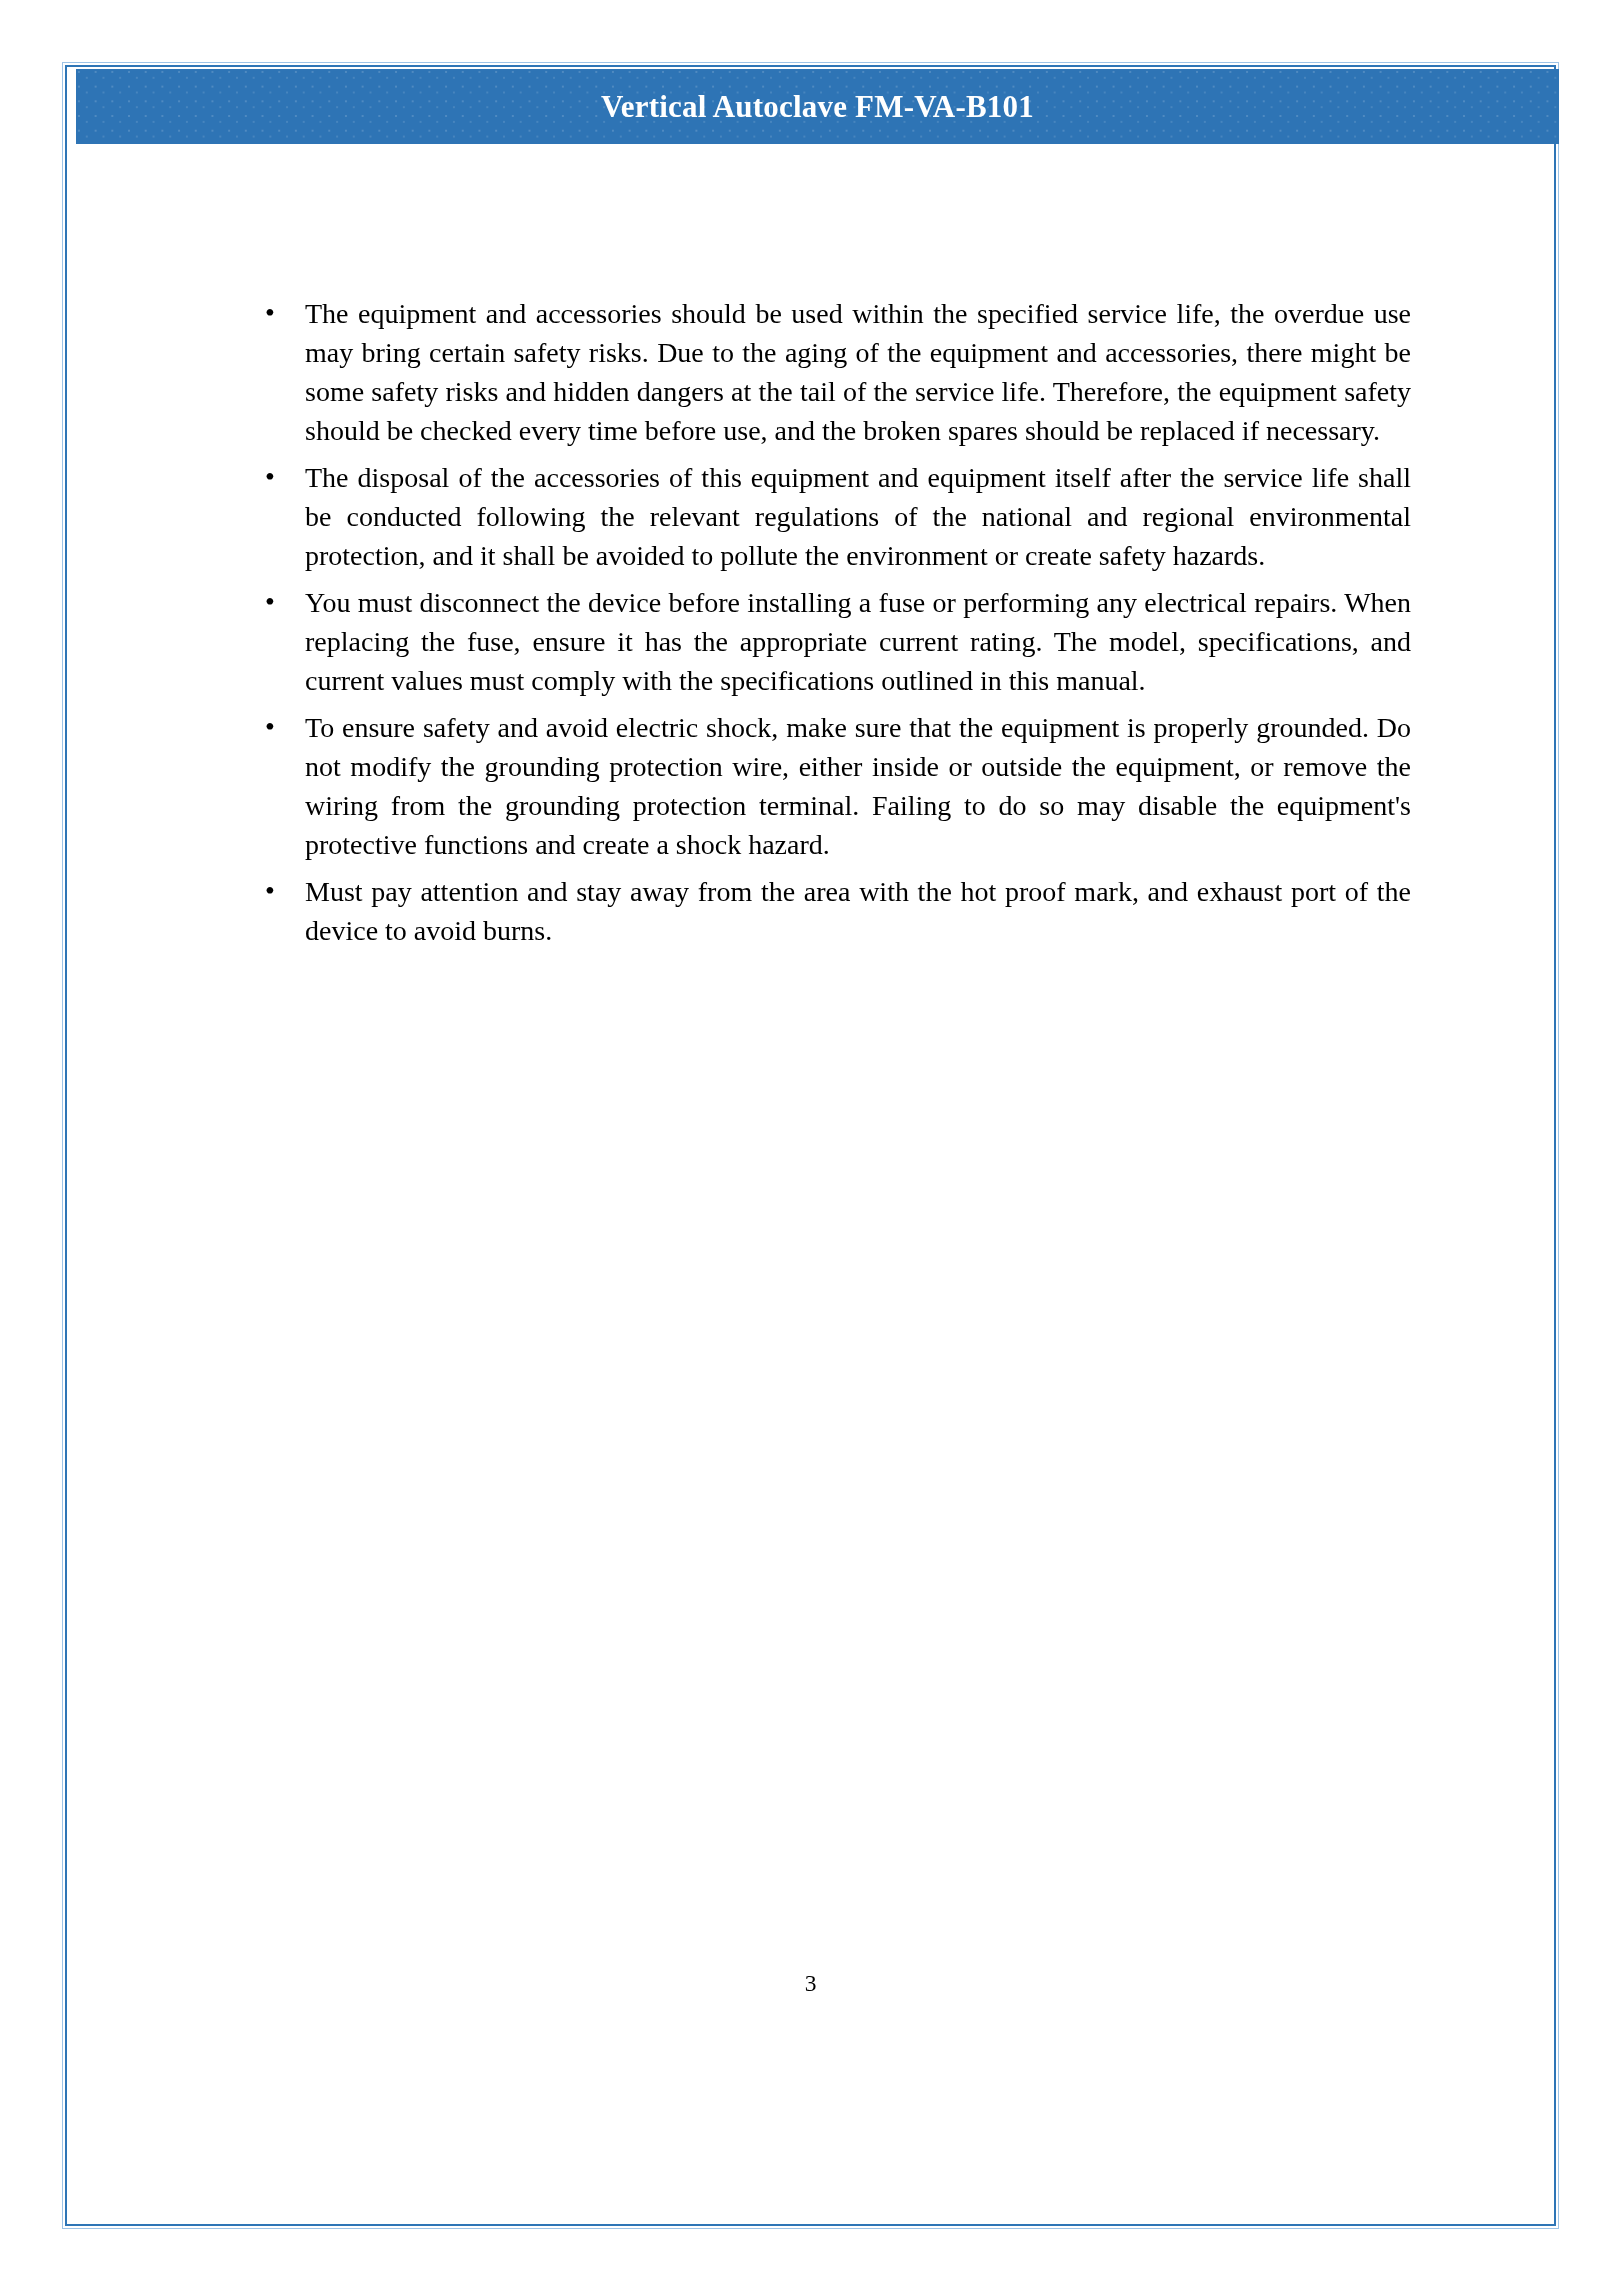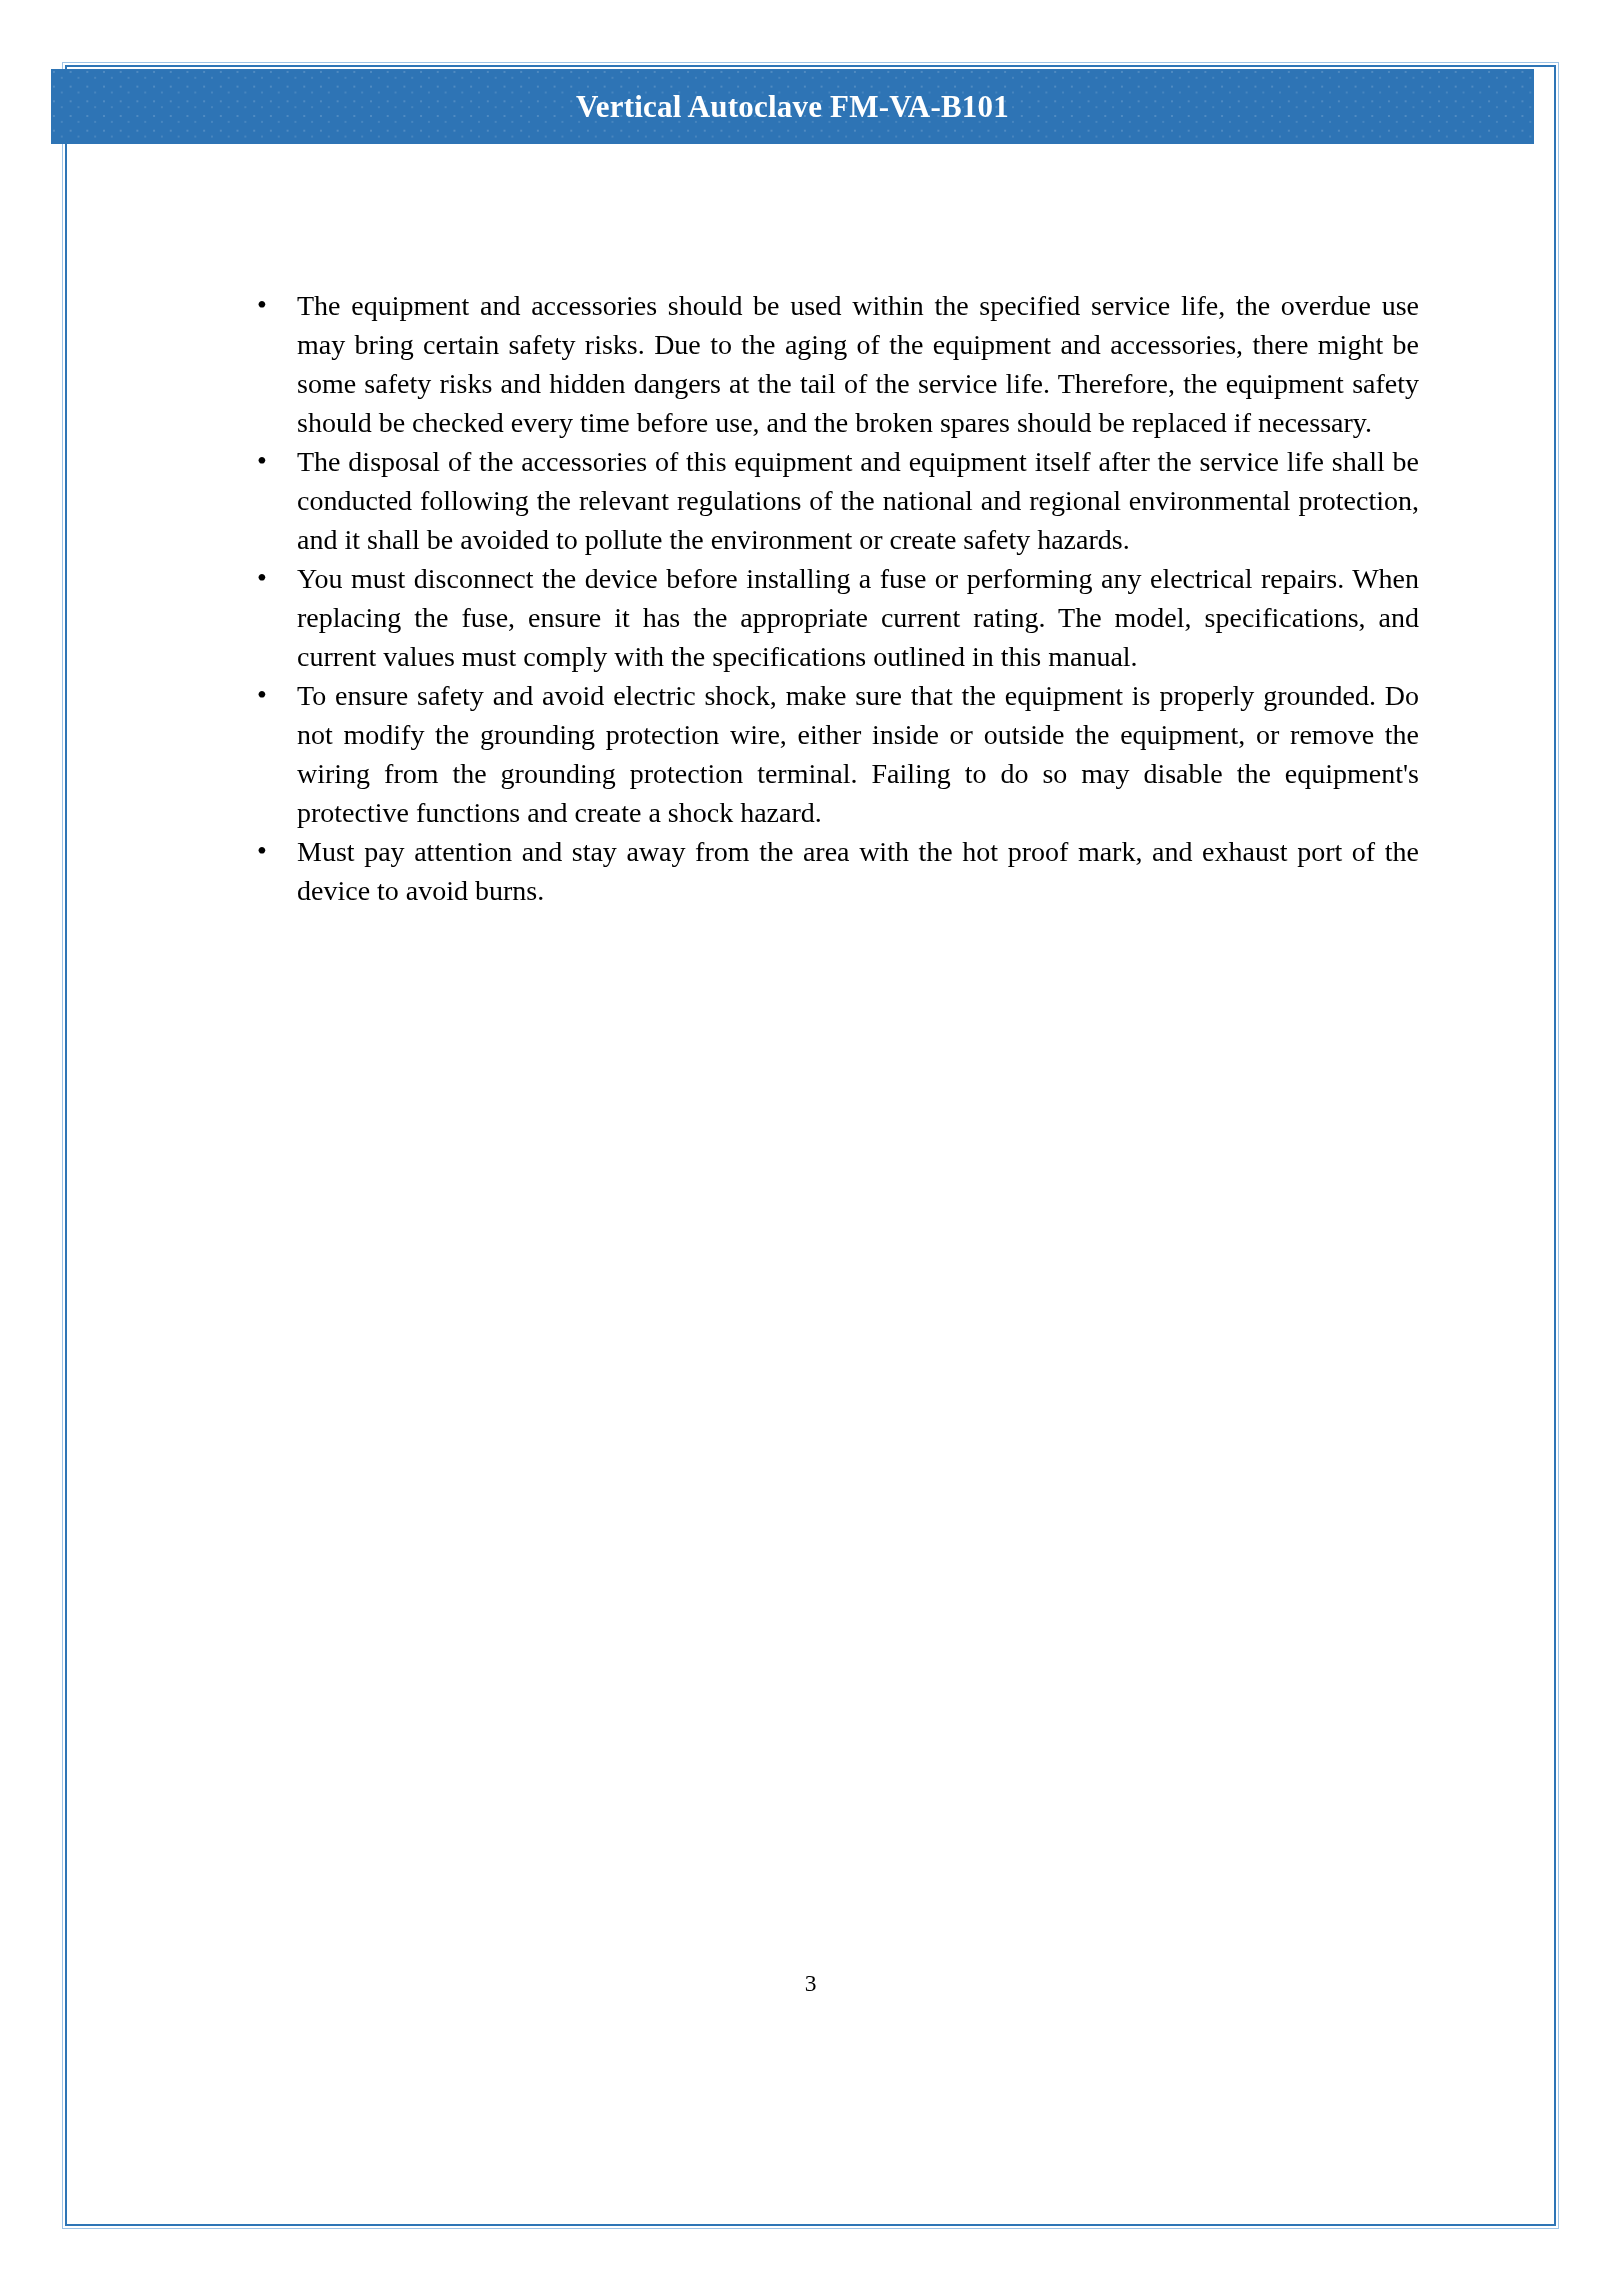--- a/index.html
+++ b/index.html
@@ -43,21 +43,21 @@
     width: 1497px;
     height: 2167px;
     border: 1px solid #9DC3E6;
     box-sizing: border-box;
     pointer-events: none;
   }
 
   
   #header-bar {
     position: absolute;
-    left: 51px;
+    left: 76px;
     top: 69px;
     width: 1483px;
     height: 75px;
     background-color: #2E74B5;
     background-image:
       radial-gradient(circle at 2.9px 2.9px, rgba(255,255,255,0.16) 1.1px, transparent 1.3px),
       radial-gradient(circle at 10.8px 8.8px, rgba(255,255,255,0.12) 1px, transparent 1.2px);
     background-size: 16.7px 14.7px, 16.7px 14.7px;
     display: flex;
     align-items: center;
@@ -88,21 +88,21 @@
     padding: 0;
   }
   li.bullet-item {
     position: relative;
     padding-left: 40px;
     font-size: 28px;
     line-height: 39px;
     color: #000000;
     text-align: justify;
     text-justify: inter-word;
-    margin: 0;
+    margin: 8px;
     font-family: "Liberation Serif", "DejaVu Serif", serif;
   }
   li.bullet-item::before {
     content: "\2022";
     position: absolute;
     left: 0px;
     top: -1px;
     font-size: 28px;
     line-height: 39px;
     color: #000000;

